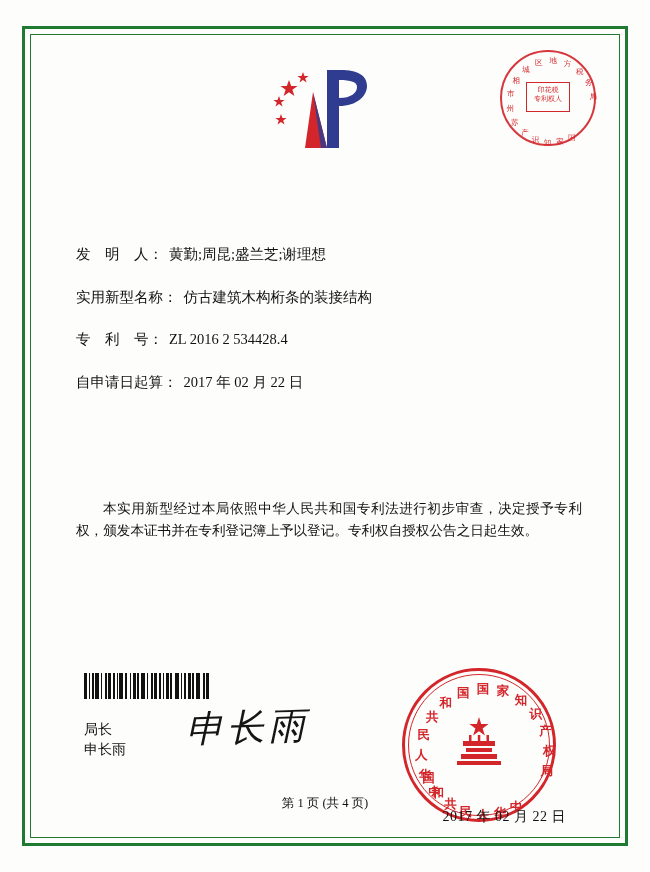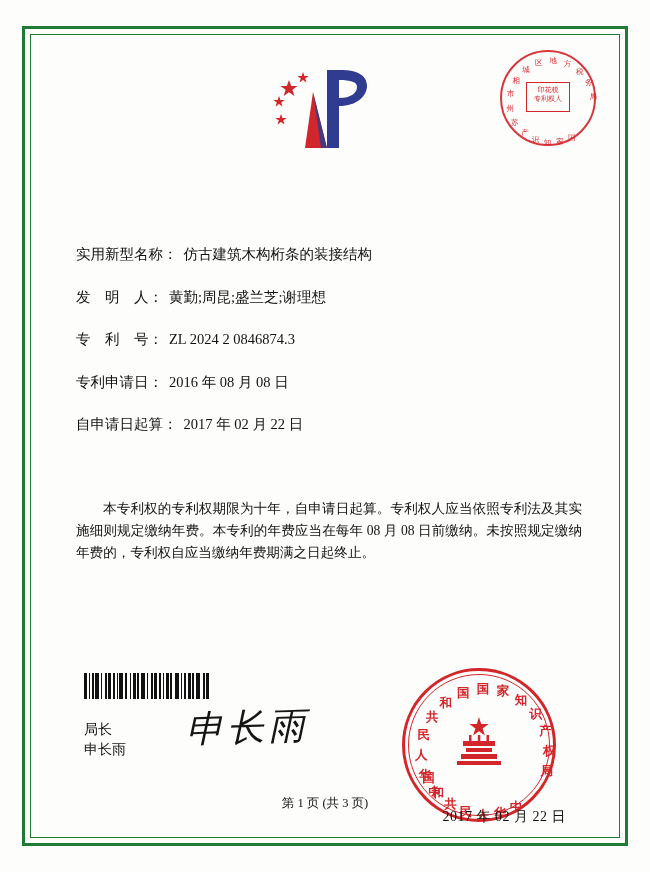--- a/index.html
+++ b/index.html
@@ -295,43 +295,39 @@
           <polygon points="38,6 39.4,10 43.6,10 40.2,12.5 41.5,16.6 38,14.1 34.5,16.6 35.8,12.5 32.4,10 36.6,10"></polygon>
           <polygon points="14,30 15.4,34 19.6,34 16.2,36.5 17.5,40.6 14,38.1 10.5,40.6 11.8,36.5 8.4,34 12.6,34"></polygon>
           <polygon points="16,48 17.4,52 21.6,52 18.2,54.5 19.5,58.6 16,56.1 12.5,58.6 13.8,54.5 10.4,52 14.6,52"></polygon>
         </g>
       </svg>
     </div>
 
 
     <div class="fields">
       <div class="field-row">
+        <span class="field-label">发　明　人：</span>
+        <span class="field-value">黄勤;周昆;盛兰芝;谢理想</span>
+      </div>
+      <div class="field-row">
         <span class="field-label">实用新型名称：</span>
         <span class="field-value">仿古建筑木构桁条的装接结构</span>
       </div>
       <div class="field-row">
-        <span class="field-label">发　明　人：</span>
-        <span class="field-value">黄勤;周昆;盛兰芝;谢理想</span>
-      </div>
-      <div class="field-row">
         <span class="field-label">专　利　号：</span>
-        <span class="field-value">ZL 2024 2 0846874.3</span>
-      </div>
-      <div class="field-row">
-        <span class="field-label">专利申请日：</span>
-        <span class="field-value">2016 年 08 月 08 日</span>
+        <span class="field-value">ZL 2016 2 534428.4</span>
       </div>
       <div class="field-row">
         <span class="field-label">自申请日起算：</span>
         <span class="field-value">2017 年 02 月 22 日</span>
       </div>
     </div>
 
     <div class="paragraphs">
-      <p>本专利权的专利权期限为十年，自申请日起算。专利权人应当依照专利法及其实施细则规定缴纳年费。本专利的年费应当在每年 08 月 08 日前缴纳。未按照规定缴纳年费的，专利权自应当缴纳年费期满之日起终止。</p>
+      <p>本实用新型经过本局依照中华人民共和国专利法进行初步审查，决定授予专利权，颁发本证书并在专利登记簿上予以登记。专利权自授权公告之日起生效。</p>
     </div>
 
     <div class="barcode">
       <i style="width:3px"></i><i style="width:2px;background:transparent"></i><i style="width:1px"></i><i style="width:2px;background:transparent"></i><i style="width:2px"></i><i style="width:1px;background:transparent"></i><i style="width:4px"></i><i style="width:2px;background:transparent"></i><i style="width:1px"></i><i style="width:3px;background:transparent"></i><i style="width:2px"></i><i style="width:1px;background:transparent"></i><i style="width:3px"></i><i style="width:2px;background:transparent"></i><i style="width:2px"></i><i style="width:2px;background:transparent"></i><i style="width:1px"></i><i style="width:1px;background:transparent"></i><i style="width:4px"></i><i style="width:2px;background:transparent"></i><i style="width:2px"></i><i style="width:3px;background:transparent"></i><i style="width:1px"></i><i style="width:2px;background:transparent"></i><i style="width:3px"></i><i style="width:1px;background:transparent"></i><i style="width:2px"></i><i style="width:2px;background:transparent"></i><i style="width:4px"></i><i style="width:2px;background:transparent"></i><i style="width:1px"></i><i style="width:3px;background:transparent"></i><i style="width:2px"></i><i style="width:1px;background:transparent"></i><i style="width:3px"></i><i style="width:2px;background:transparent"></i><i style="width:2px"></i><i style="width:2px;background:transparent"></i><i style="width:1px"></i><i style="width:2px;background:transparent"></i><i style="width:3px"></i><i style="width:1px;background:transparent"></i><i style="width:2px"></i><i style="width:3px;background:transparent"></i><i style="width:4px"></i><i style="width:2px;background:transparent"></i><i style="width:1px"></i><i style="width:2px;background:transparent"></i><i style="width:2px"></i><i style="width:2px;background:transparent"></i><i style="width:3px"></i><i style="width:1px;background:transparent"></i><i style="width:2px"></i><i style="width:2px;background:transparent"></i><i style="width:4px"></i><i style="width:3px;background:transparent"></i><i style="width:2px"></i><i style="width:1px;background:transparent"></i><i style="width:3px"></i>
     </div>
 
     <div class="sig-label">
       <div>局长</div>
       <div>申长雨</div>
     </div>
@@ -375,16 +371,16 @@
             <rect x="30.8" y="20" width="2.5" height="6"></rect>
             <rect x="39.5" y="20" width="2.5" height="6"></rect>
             <rect x="10" y="46" width="44" height="4"></rect>
           </g>
         </svg>
       </div>
     </div>
 
     <div class="seal-date">2017 年 02 月 22 日</div>
 
-    <div class="footer">第 1 页 (共 3 页)</div>
+    <div class="footer">第 1 页 (共 4 页)</div>
 
   </div>
 </div>
 
 </body></html>

